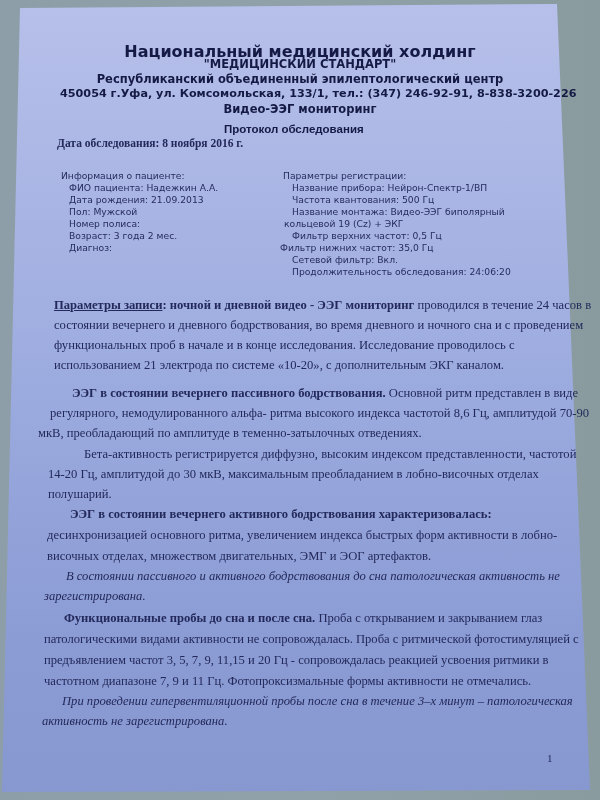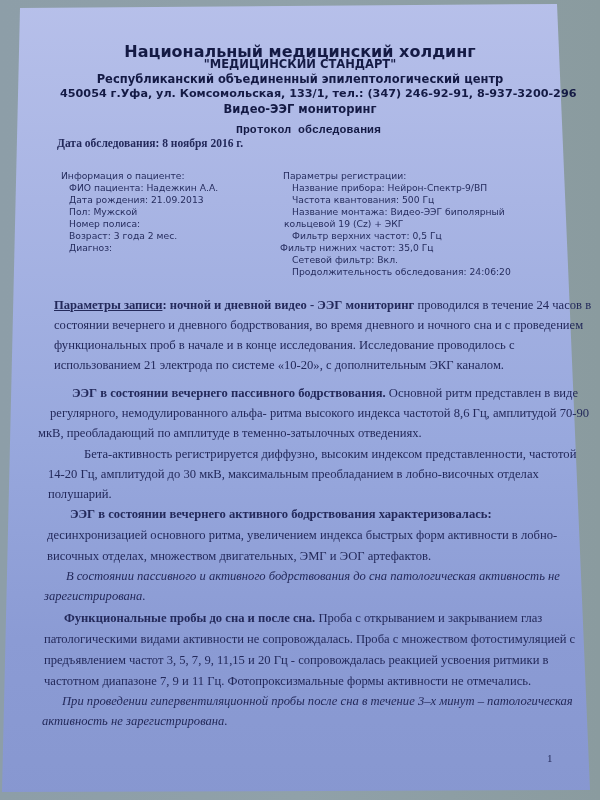--- a/index.html
+++ b/index.html
@@ -6,56 +6,56 @@
     body {
       width: 600px; height: 800px; overflow: hidden; position: relative;
       background: linear-gradient(90deg, #8d9ea8 0%, #90a1a9 50%, #8a9b9f 100%);
     }
     .paper {
       position: absolute; left: 0; top: 0; width: 600px; height: 800px;
       clip-path: polygon(20px 8px, 557px 4px, 590px 790px, 2px 792px);
       background: linear-gradient(180deg, #b7c0ea 0%, #a9b5e4 25%, #98a8dd 55%, #8b9bd4 80%, #8797d0 100%);
     }
     .txt { position: absolute; color: #1b2250; white-space: nowrap; }
-    .sans { font-family: Liberation Mono, monospace; margin-left: 12px; }
+    .sans { font-family: Liberation Sans, sans-serif; }
     .serif { font-family: "Liberation Serif", serif; }
     .hdr { font-family: "DejaVu Sans", sans-serif; font-weight: bold; font-size: 11.5px; text-align: center; width: 600px; left: 40px; color: #141a44; }
     .bold { font-weight: bold; }
     .ital { font-style: italic; }
     .u { text-decoration: underline; }
     .small { font-size: 9.2px; font-family: "DejaVu Sans", sans-serif; color: #262d5e; }
     .body { font-family: "Liberation Serif", serif; font-size: 12.6px; color: #23295a; }
   </style>
 </head>
 <body>
 
 <div class="paper"></div>
 
 <div class="txt hdr" style="top:42px; left:60px; width:480px; font-size:16px;">Национальный медицинский холдинг</div>
 <div class="txt hdr" style="top:57px; left:60px; width:480px;">"МЕДИЦИНСКИЙ СТАНДАРТ"</div>
 <div class="txt hdr" style="top:72px; left:60px; width:480px;">Республиканский объединенный эпилептологический центр</div>
-<div class="txt hdr" style="top:87px; left:60px; width:480px; font-size:11.2px;">450054 г.Уфа, ул. Комсомольская, 133/1, тел.: (347) 246-92-91, 8-937-3200-296</div>
+<div class="txt hdr" style="top:87px; left:60px; width:480px; font-size:11.2px;">450054 г.Уфа, ул. Комсомольская, 133/1, тел.: (347) 246-92-91, 8-838-3200-226</div>
 <div class="txt hdr" style="top:102px; left:60px; width:480px;">Видео-ЭЭГ мониторинг</div>
 
 <div class="txt sans bold" style="top:123px; left:224px; font-size:11.5px; color:#141a44;">Протокол обследования</div>
 <div class="txt serif bold" style="top:137px; left:57px; font-size:11.5px; color:#23295a;">Дата обследования: 8 ноября 2016 г.</div>
 
 <div>
   <div class="txt small" style="top:170px; left:61px;">Информация о пациенте:</div>
   <div class="txt small" style="top:182px; left:69px;">ФИО пациента: Надежкин А.А.</div>
   <div class="txt small" style="top:194px; left:69px;">Дата рождения: 21.09.2013</div>
   <div class="txt small" style="top:206px; left:69px;">Пол: Мужской</div>
   <div class="txt small" style="top:218px; left:69px;">Номер полиса:</div>
   <div class="txt small" style="top:230px; left:69px;">Возраст: 3 года 2 мес.</div>
   <div class="txt small" style="top:242px; left:69px;">Диагноз:</div>
 </div>
 
 <div>
   <div class="txt small" style="top:170px; left:283px;">Параметры регистрации:</div>
-  <div class="txt small" style="top:182px; left:292px;">Название прибора: Нейрон-Спектр-9/ВП</div>
+  <div class="txt small" style="top:182px; left:292px;">Название прибора: Нейрон-Спектр-1/ВП</div>
   <div class="txt small" style="top:194px; left:292px;">Частота квантования: 500 Гц</div>
   <div class="txt small" style="top:206px; left:292px;text-align:center;">Название монтажа: Видео-ЭЭГ биполярный</div>
   <div class="txt small" style="top:218px; left:284px;">кольцевой 19 (Cz) + ЭКГ</div>
   <div class="txt small" style="top:230px; left:292px;">Фильтр верхних частот: 0,5 Гц</div>
   <div class="txt small" style="top:242px; left:280px;">Фильтр нижних частот: 35,0 Гц</div>
   <div class="txt small" style="top:254px; left:292px;">Сетевой фильтр: Вкл.</div>
   <div class="txt small" style="top:266px; left:292px;">Продолжительность обследования: 24:06:20</div>
 </div>
 
 <div class="txt body" style="top:298px; left:54px;">
@@ -78,20 +78,20 @@
 <div class="txt body bold" style="top:507px; left:70px;">ЭЭГ в состоянии вечернего активного бодрствования характеризовалась:</div>
 <div class="txt body" style="top:528px; left:47px;">десинхронизацией основного ритма, увеличением индекса быстрых форм активности в лобно-</div>
 <div class="txt body" style="top:549px; left:47px;">височных отделах, множеством двигательных, ЭМГ и ЭОГ артефактов.</div>
 
 <div class="txt body ital" style="top:569px; left:66px;">В состоянии пассивного и активного бодрствования до сна патологическая активность не</div>
 <div class="txt body ital" style="top:589px; left:44px;">зарегистрирована.</div>
 
 <div class="txt body" style="top:611px; left:64px;">
   <span class="bold">Функциональные пробы до сна и после сна.</span><span> Проба с открыванием и закрыванием глаз</span>
 </div>
-<div class="txt body" style="top:632px; left:44px;">патологическими видами активности не сопровождалась. Проба с множеством фотостимуляцией с</div>
+<div class="txt body" style="top:632px; left:44px;">патологическими видами активности не сопровождалась. Проба с ритмической фотостимуляцией с</div>
 <div class="txt body" style="top:653px; left:44px;">предъявлением частот 3, 5, 7, 9, 11,15 и 20 Гц - сопровождалась реакцией усвоения ритмики в</div>
 <div class="txt body" style="top:674px; left:44px;">частотном диапазоне 7, 9 и 11 Гц. Фотопроксизмальные формы активности не отмечались.</div>
 
 <div class="txt body ital" style="top:694px; left:62px;">При проведении гипервентиляционной пробы после сна в течение 3–х минут – патологическая</div>
 <div class="txt body ital" style="top:714px; left:42px;">активность не зарегистрирована.</div>
 
 <div class="txt serif" style="top:752px; left:547px; font-size:11px; color:#262d5e;">1</div>
 
 </body></html>

